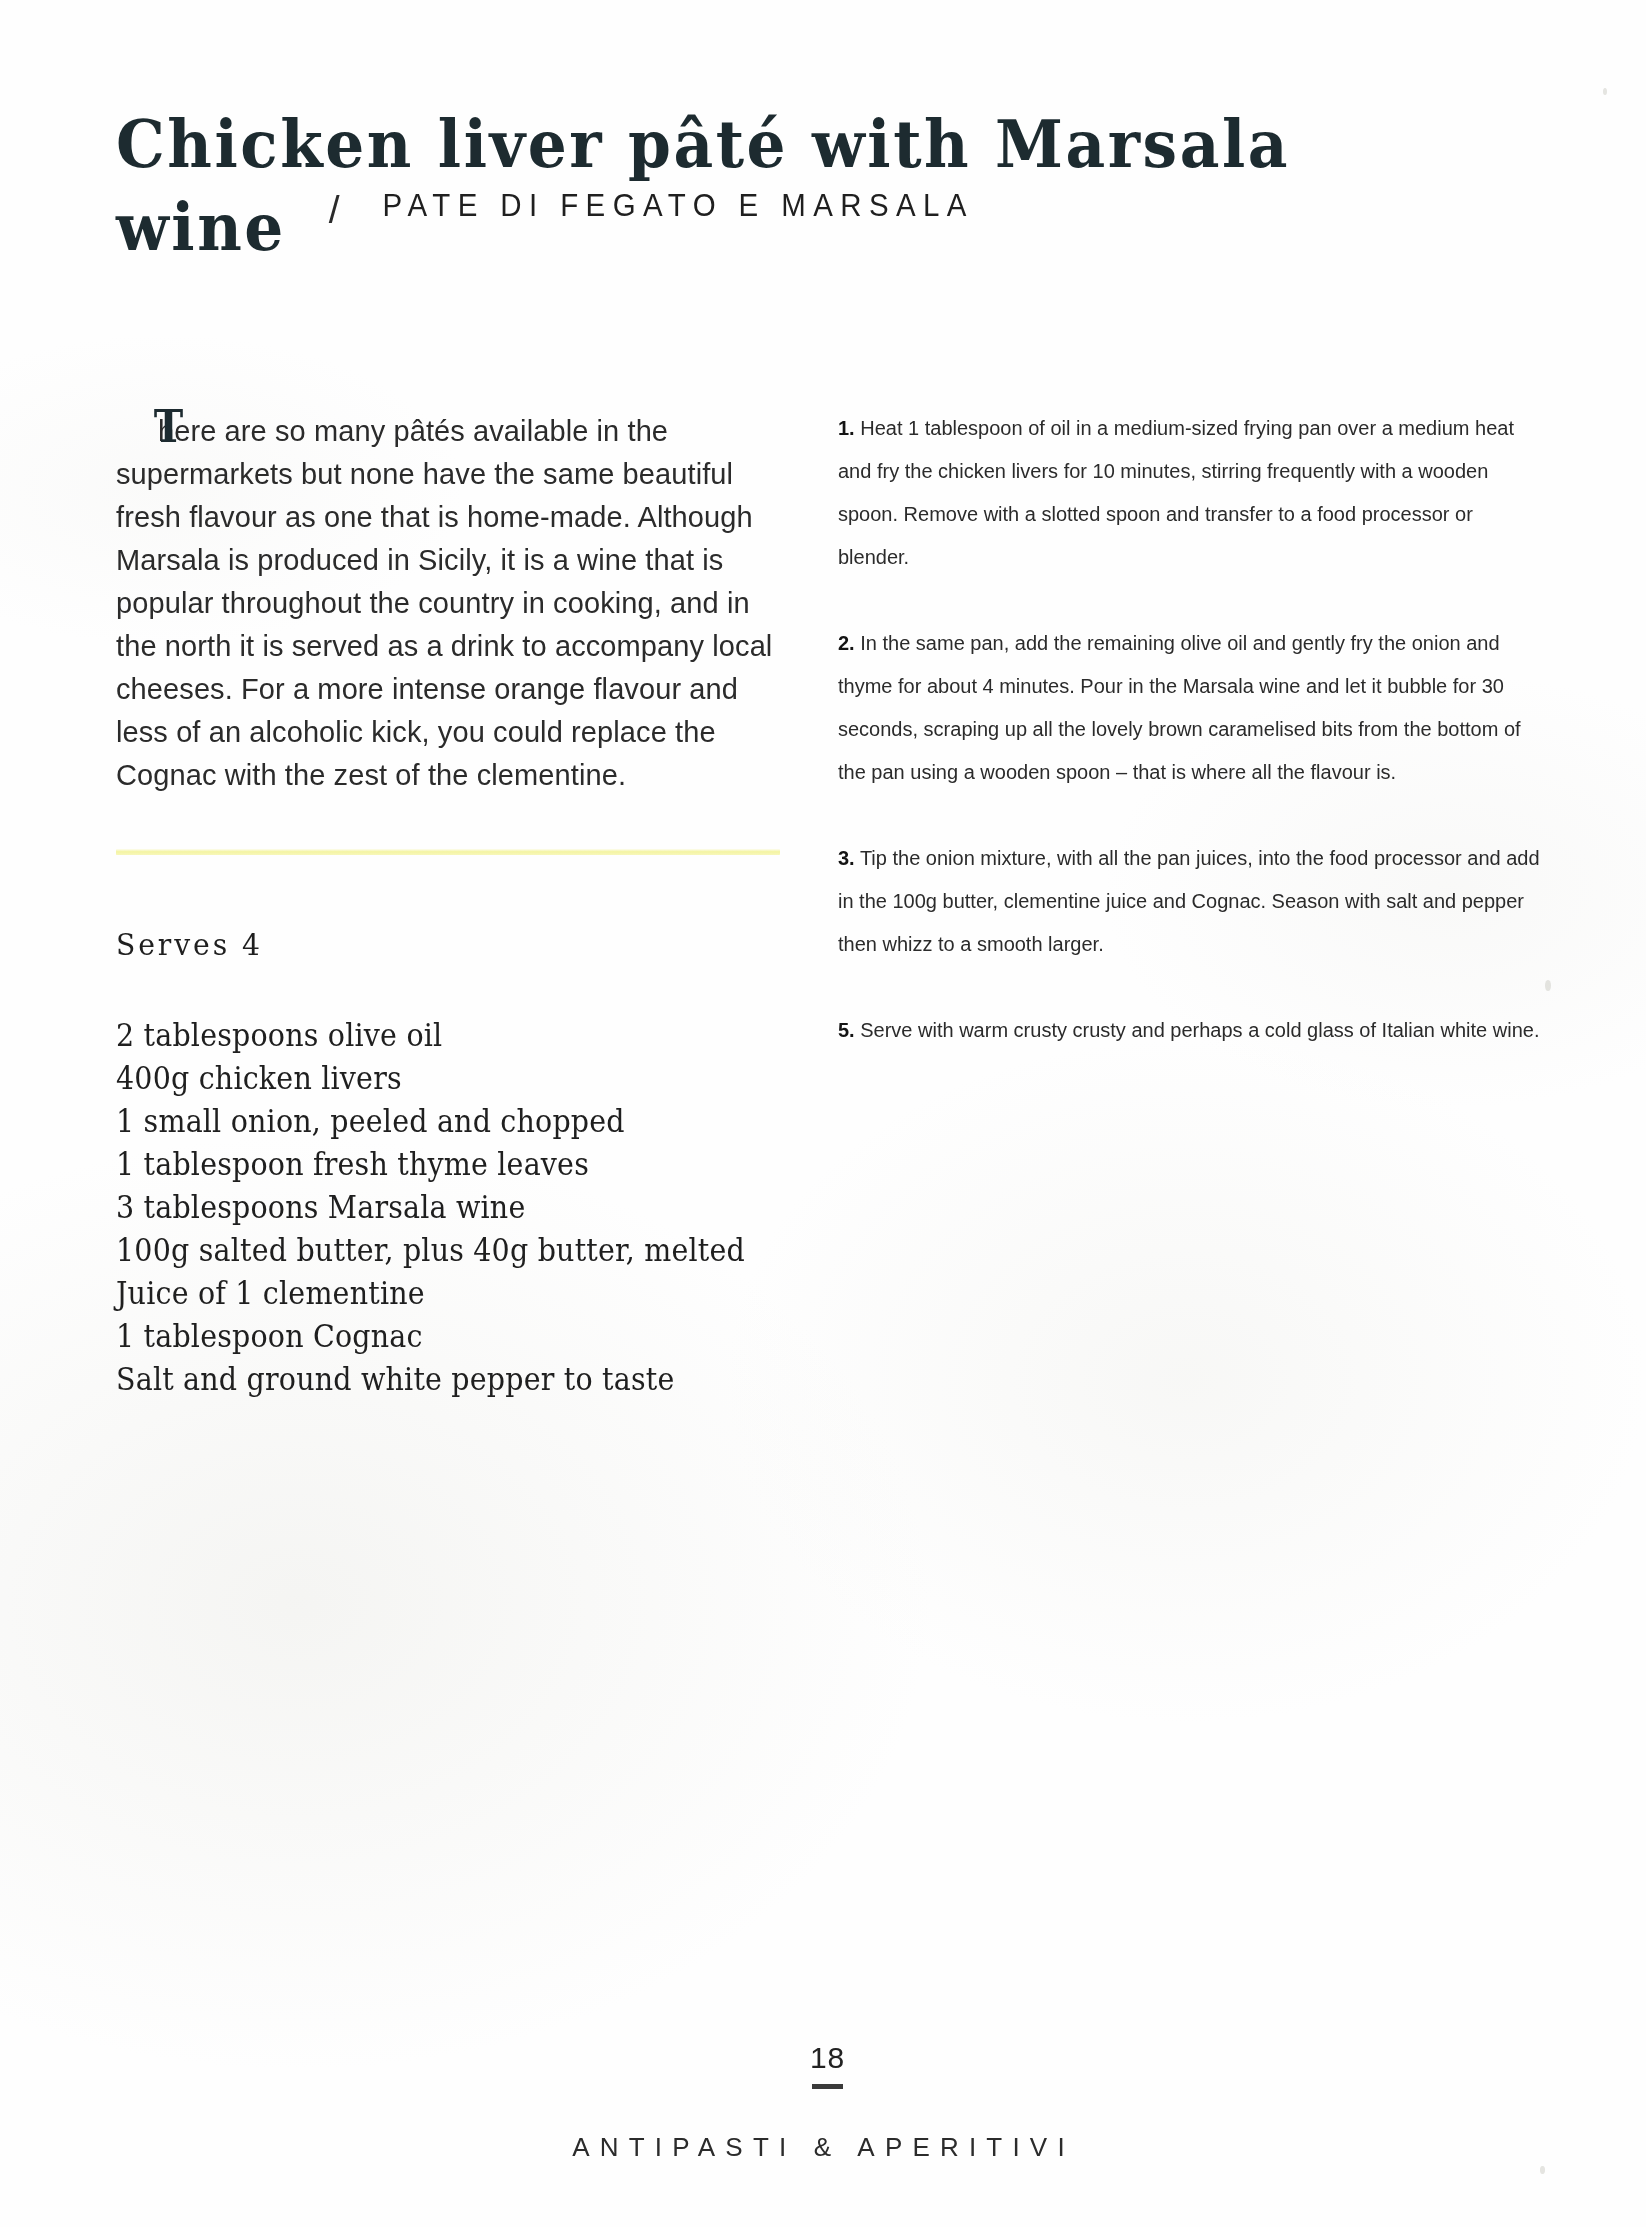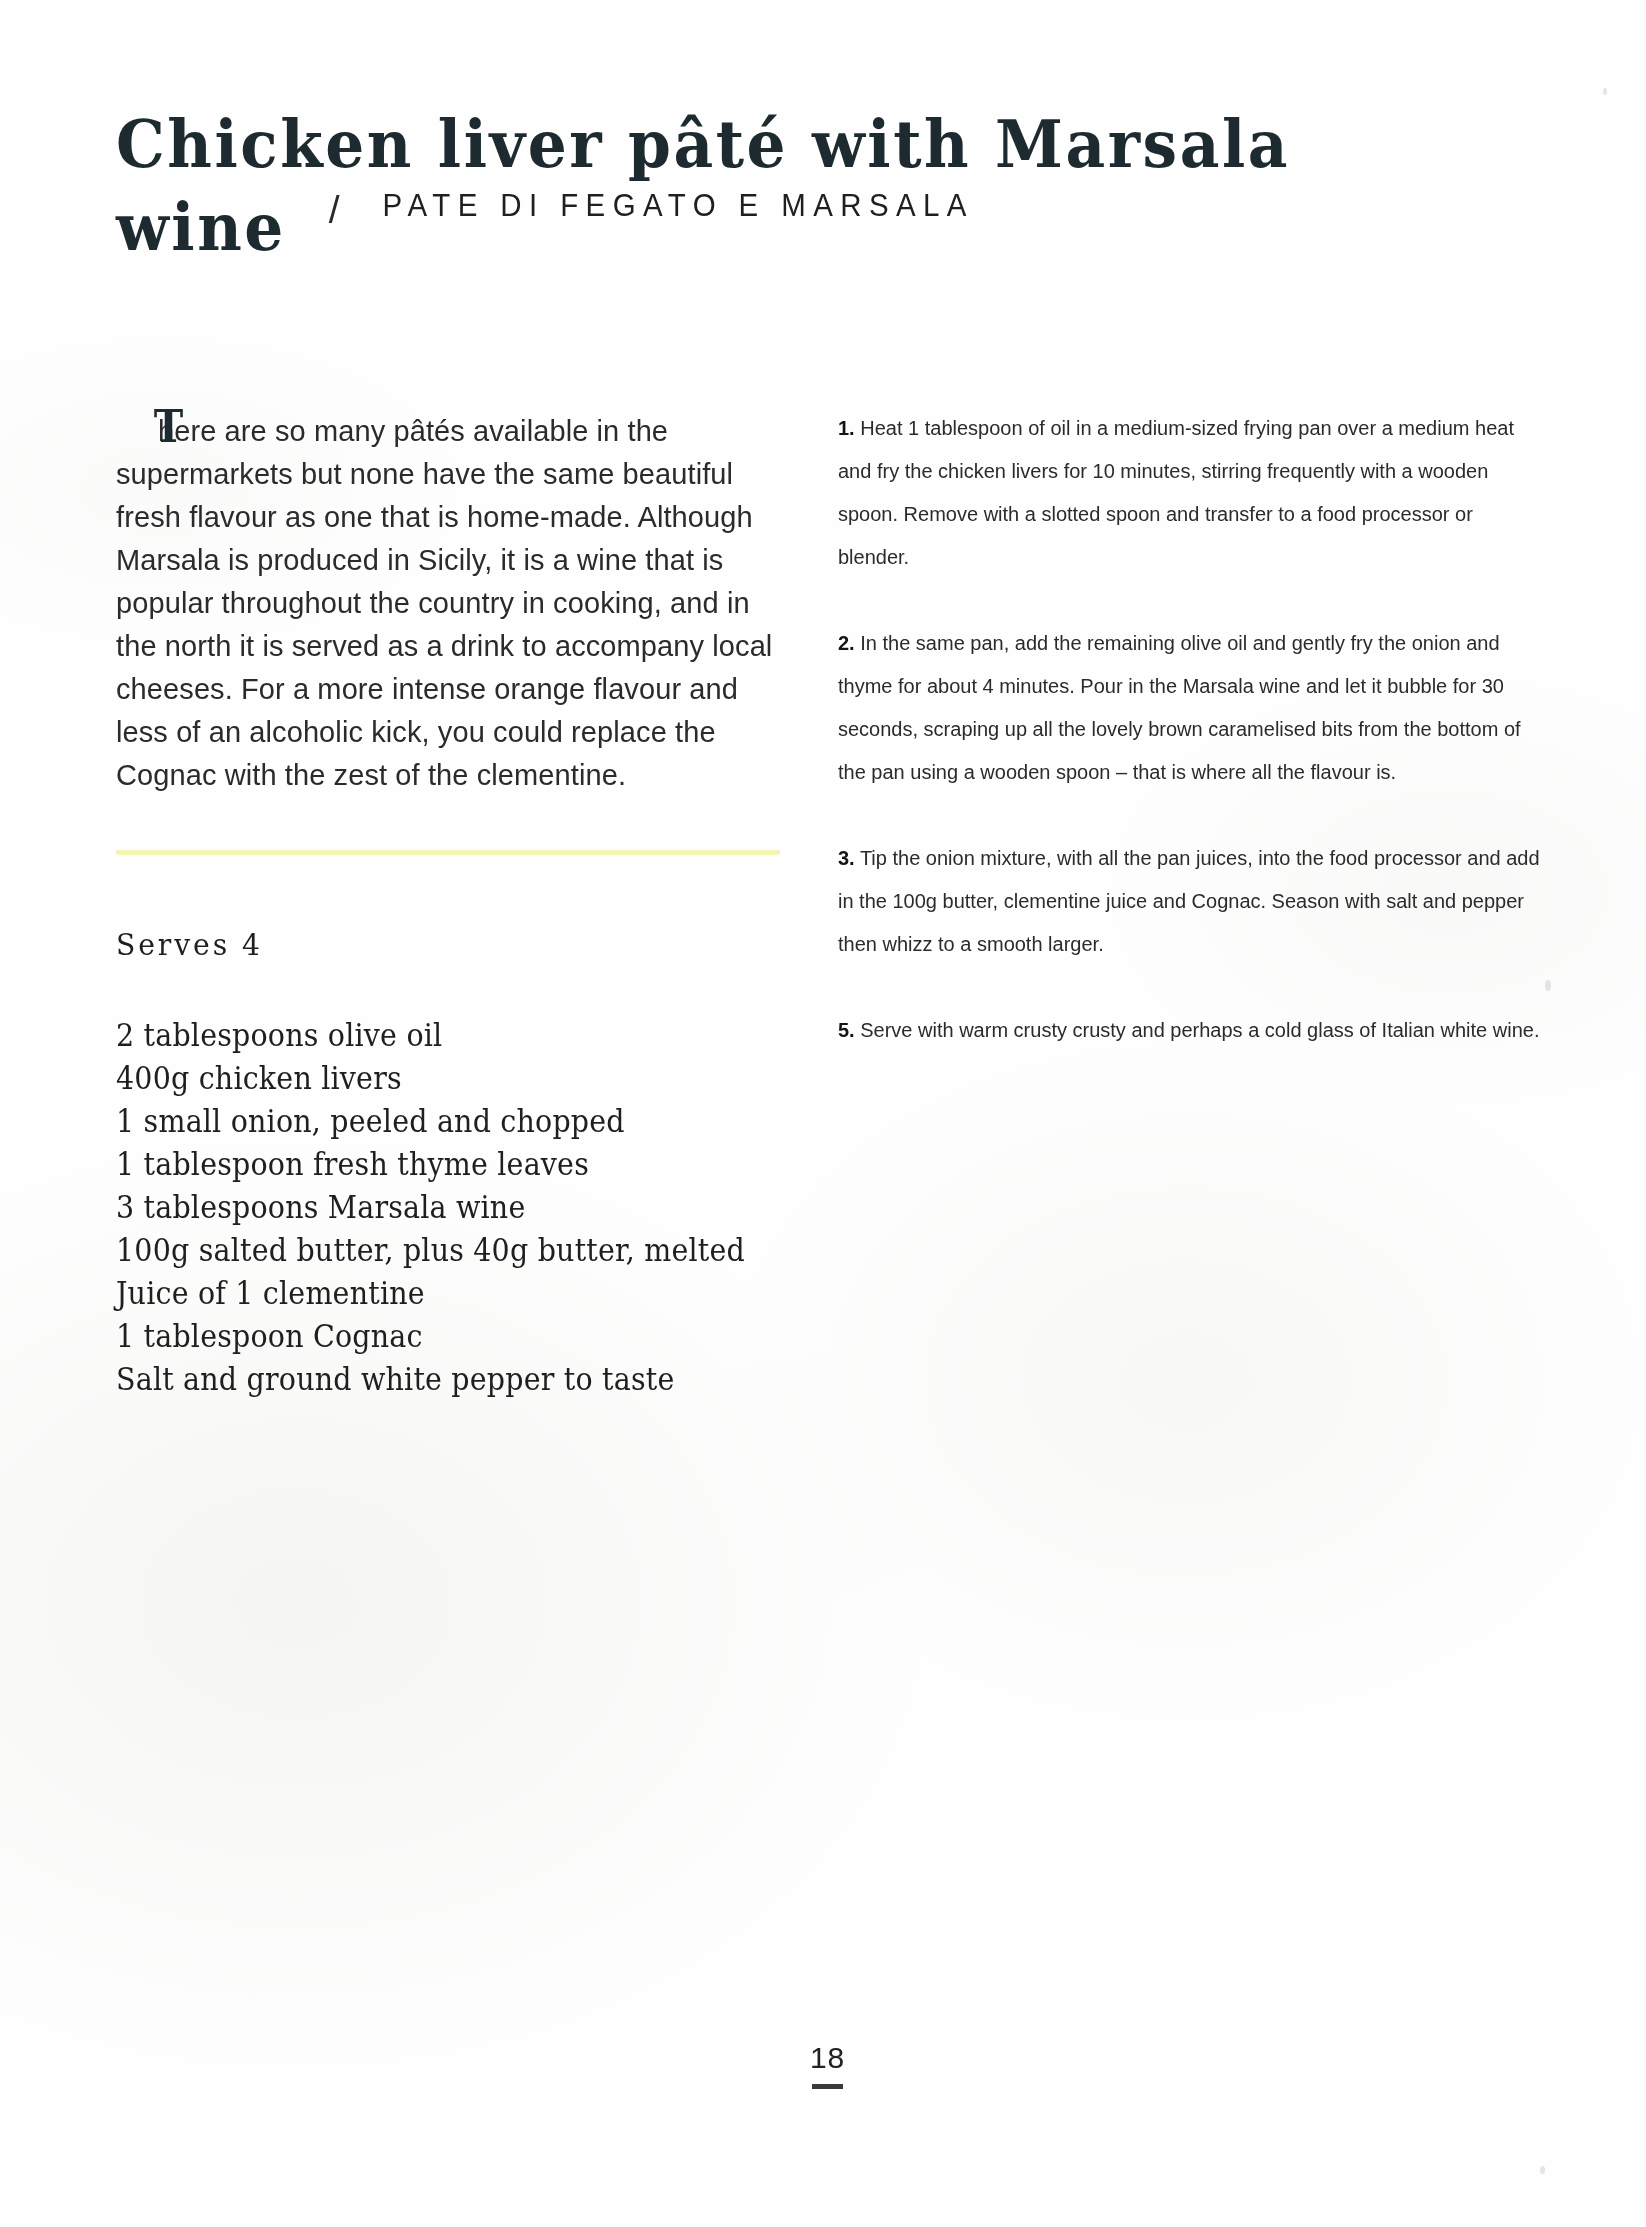--- a/index.html
+++ b/index.html
@@ -284,15 +284,16 @@
       <b>5.</b>
       <span>Serve with warm crusty crusty and perhaps a cold glass of Italian white wine.</span>
     </div>
   </div>
 
   <div class="folio">
     <div class="folio-num">18</div>
     <div class="folio-rule"></div>
   </div>
 
+  <div class="running-head">ANTIPASTI &amp; APERITIVI</div>
 
 </div>
 
 
 </body></html>

